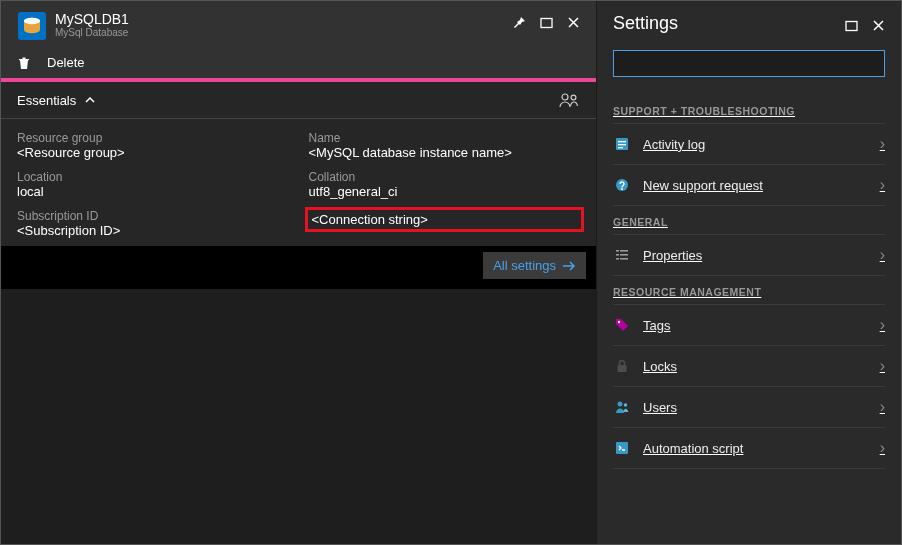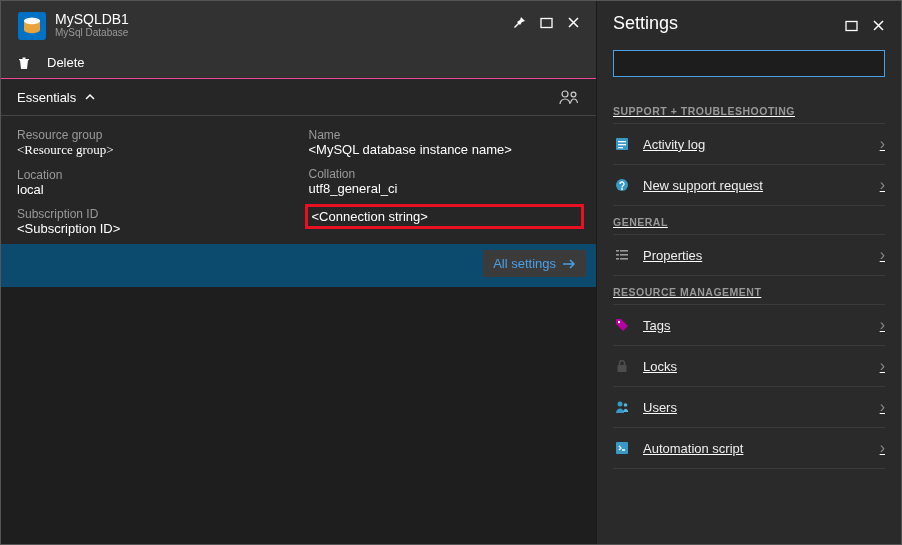--- a/index.html
+++ b/index.html
@@ -15,36 +15,36 @@
 .h-title { font-size:14px; font-weight:400; color:#fff; }
 .h-sub { font-size:10px; color:#999; }
 .header-controls { display:flex; gap:14px; align-items:center; padding-top:4px; }
 .hc { cursor:pointer; color:#fff; font-size:14px; }
 
 
 .toolbar { display:flex; align-items:center; padding:8px 16px; background:#323232; }
 .tb-item { display:flex; align-items:center; gap:16px; cursor:pointer; font-size:13px; }
 
 
-.ess-bar { display:flex; align-items:center; padding:10px 16px; border-top:1px solid #ec4899; border-bottom:1px solid #444; background:#262626; }
+.ess-bar { display:flex; align-items:center; padding:10px 16px; border-top:4px solid #ec4899; border-bottom:1px solid #444; background:#262626; }
 .ess-bar .txt { font-size:13px; }
 .ess-bar .chev { margin-left:8px; }
 .ess-bar .spacer { flex:1; }
 .ppl { font-size:16px; color:#ccc; }
 
 
 .ess-grid { display:flex; padding:12px 16px 8px 16px; background:#262626; gap:20px; }
 .col { flex:1; display:flex; flex-direction:column; gap:10px; }
 .field label { font-size:12px; color:#999; display:block; }
 .field .val { font-size:13px; color:#fff; }
-.link { color:#4aa0e6;font-family:Liberation Serif, serif; }
+.link { color:#4aa0e6; }
 .red-box { border:3px solid #e81123; padding:2px 4px; margin:-2px -4px; }
 
 
-.all-row { text-align:right; padding:6px 10px 10px 10px; background:#0c4a6e; }
+.all-row { text-align:right; padding:6px 10px 10px 10px; background:#000000; }
 .all-btn { display:inline-flex; align-items:center; gap:6px; padding:6px 10px; background:#3b3b3b; color:#4aa0e6; font-size:13px; cursor:pointer; }
 
 .void { flex:1; background:#1e1e1e; }
 
 
 .side-hdr { display:flex; align-items:center; padding:12px 16px 8px 16px; background:#2a2a2a; }
 .side-hdr .title { flex:1; font-size:18px; font-weight:400; }
 .side-search { padding:8px 16px 18px 16px; }
 .side-search input { width:100%; background:#1d1d1d; border:1px solid #4aa0e6; color:#fff; padding:5px 8px; font-size:13px; outline:none; }
 

